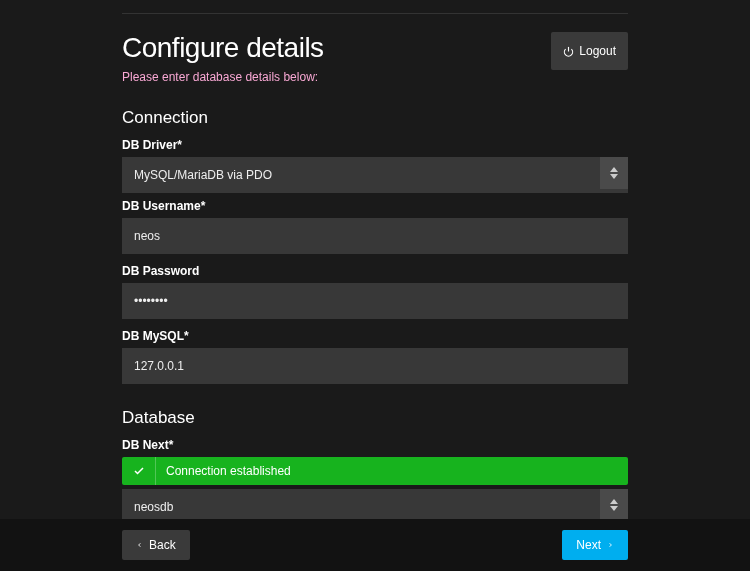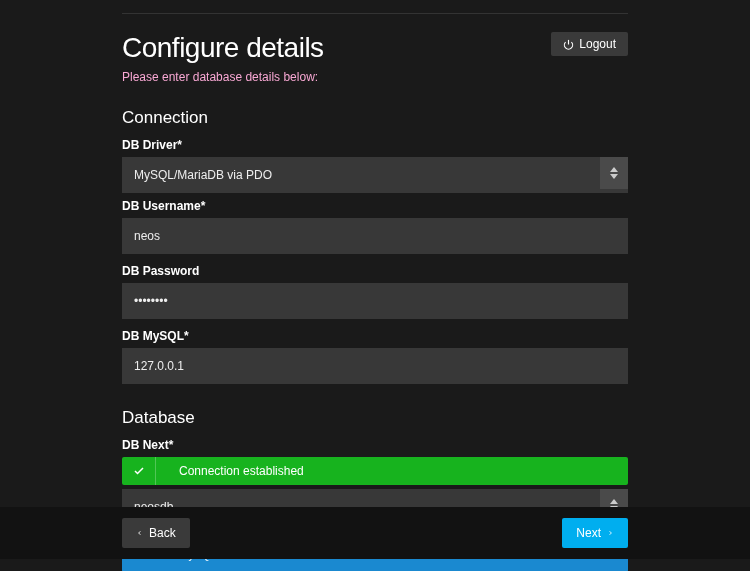--- a/index.html
+++ b/index.html
@@ -34,21 +34,21 @@
     }
     .subtitle {
       font-size: 12px;
       color: #f9a8d4;
       margin-top: 6px;
     }
     .logout-btn {
       background: #3a3a3a;
       border: none;
       color: #fff;
-      height: 24px;
+      height: 38px;
       padding: 0 12px;
       font-size: 12px;
       display: flex;
       align-items: center;
       gap: 5px;
       border-radius: 2px;
       cursor: pointer;
     }
     .section-title {
       font-size: 17px;
@@ -92,21 +92,20 @@
       justify-content: center;
       pointer-events: none;
     }
     .input-field::placeholder { color: #ccc; }
     .alert {
       display: flex;
       align-items: center;
       height: 28px;
       font-size: 12px;
       margin-top: 4px;
-      gap: 13px;
     }
     .alert.success { background: #17b31e; color: #fff; border-radius:2px;}
     .alert-icon-cell {
       width: 34px;
       display: flex;
       align-items: center;
       justify-content: center;
       border-right: 1px solid rgba(255,255,255,0.25);
       height: 100%;
     }
@@ -124,21 +123,21 @@
       width: 38px;
       display:flex;align-items:center;justify-content:center;
     }
     .alert.info .alert-text {
       padding: 8px 12px 8px 0;
       font-size: 11px;
       line-height: 1.4;
     }
     .footer {
       position: absolute;
-      left: 0; right: 0; bottom: 12px;
+      left: 0; right: 0; bottom: 0;
       height: 52px;
       background: #121212;
       padding: 11px 122px;
       display: flex;
       justify-content: space-between;
       gap: 28px;
     }
     .footer button {
       height: 30px;
       border: none;

